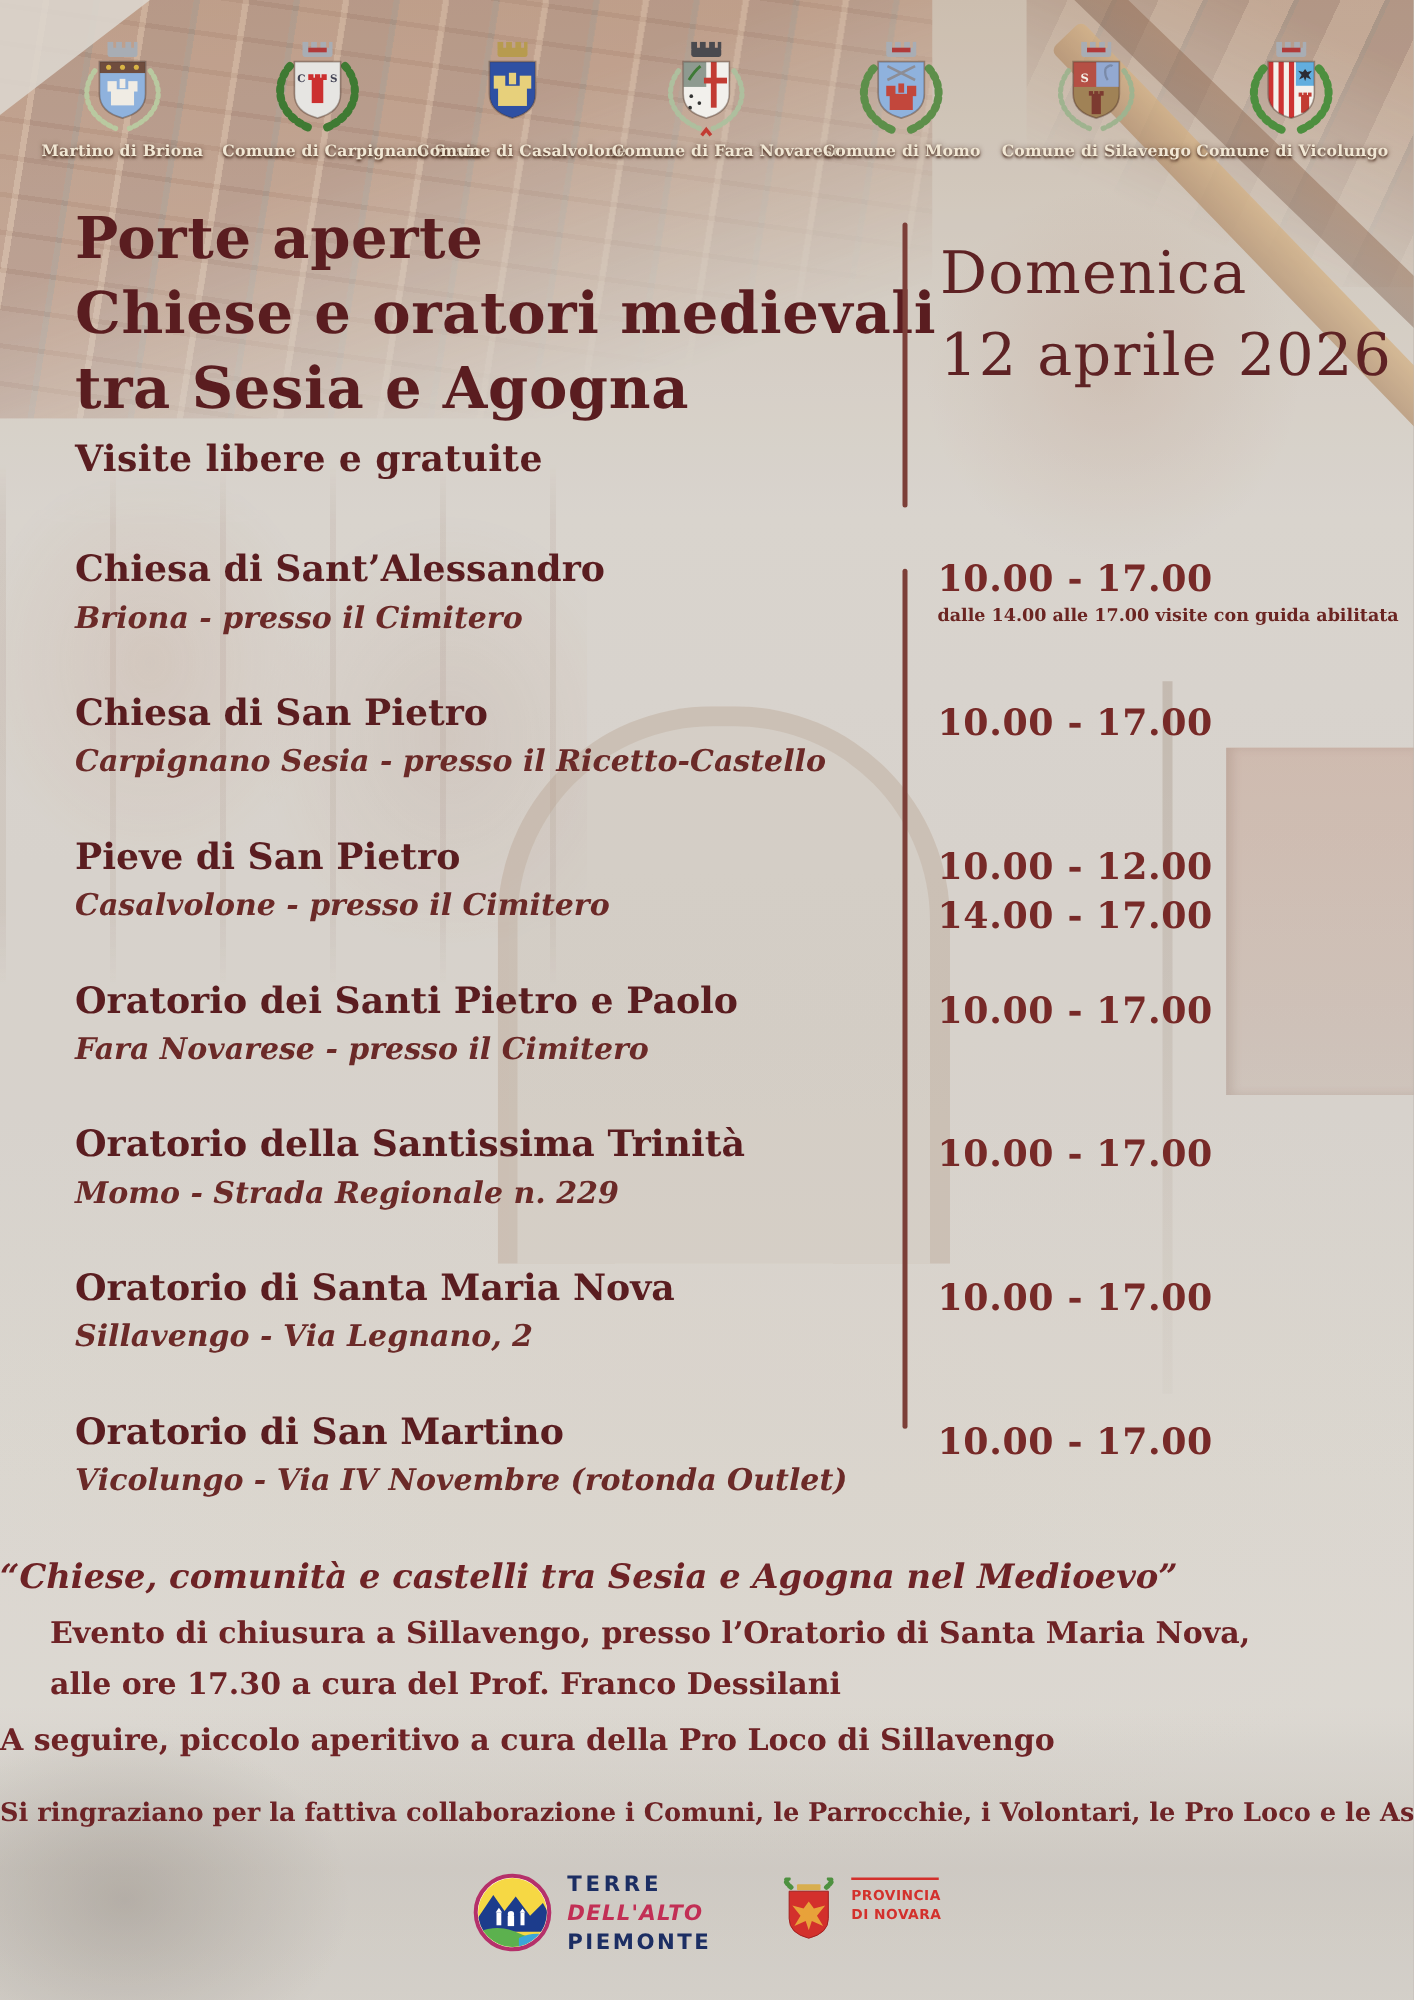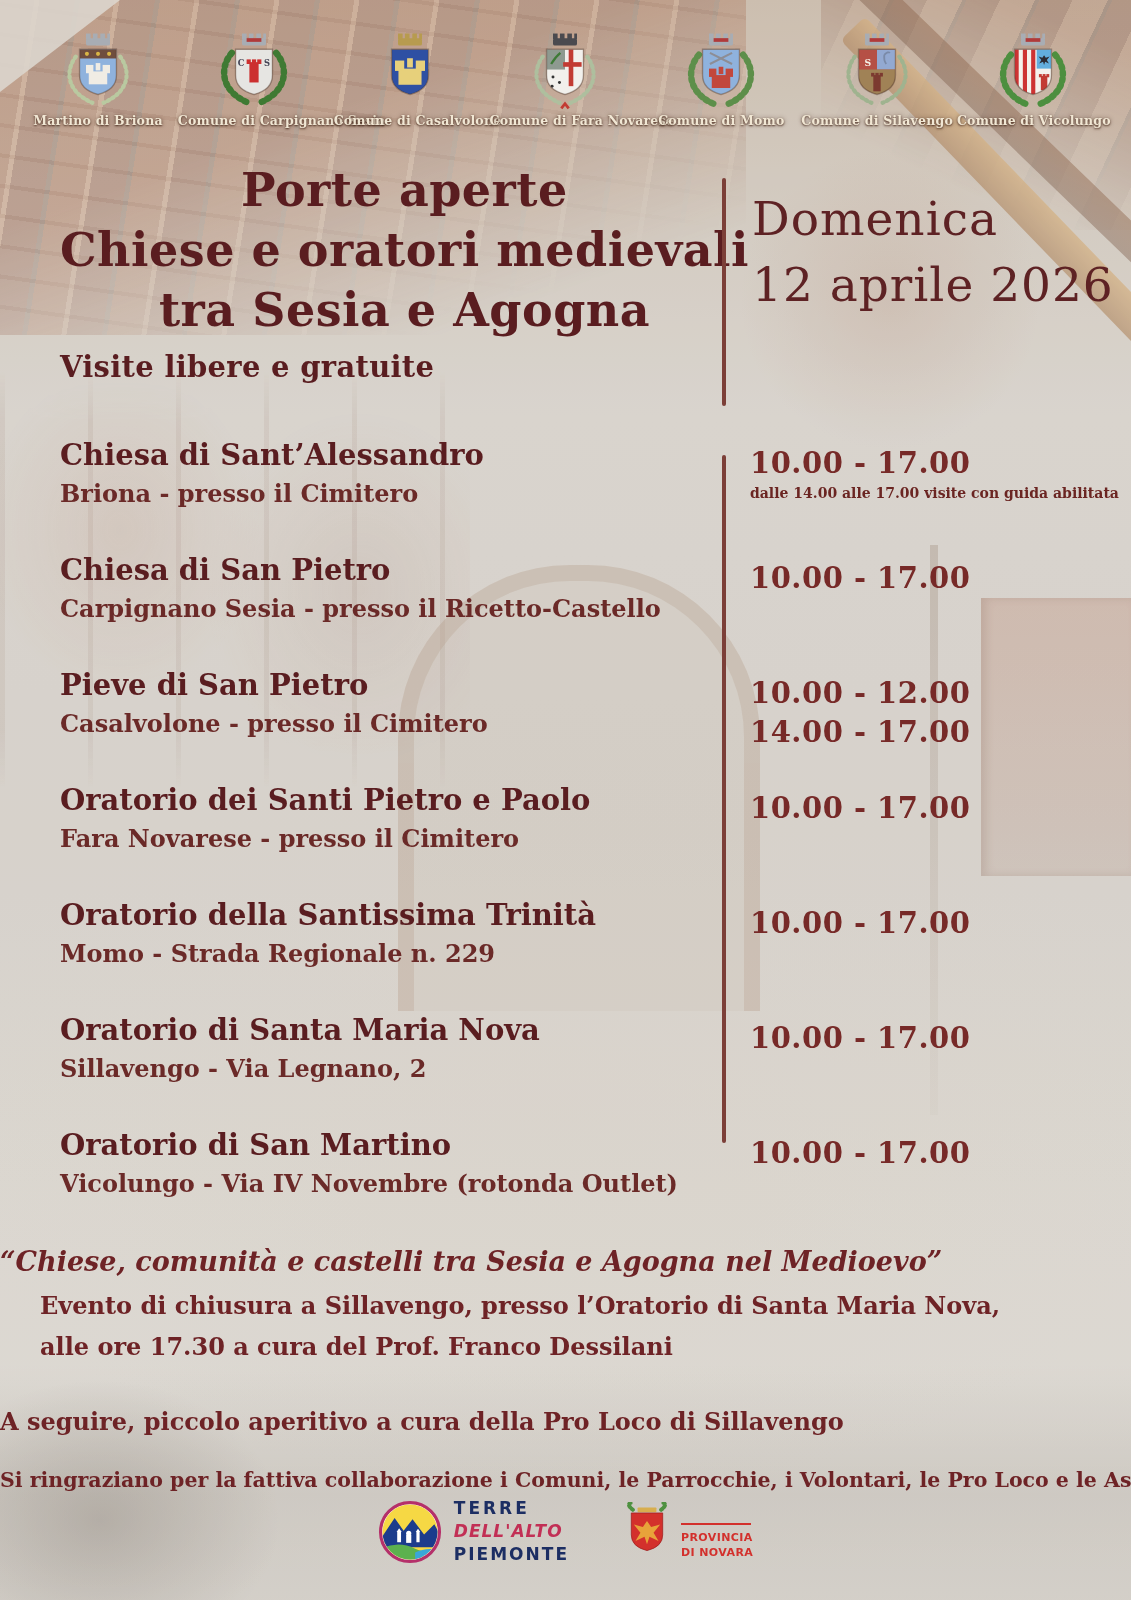--- a/index.html
+++ b/index.html
@@ -54,49 +54,49 @@
 
   
   .crest-row{position:absolute;top:16px;left:22px;right:22px;display:flex;justify-content:space-between;}
   .crest{width:152px;text-align:center;flex:0 0 auto;}
   .crest svg{display:block;margin:0 auto;}
   .crest-label{margin-top:1px;font-size:12.5px;font-weight:bold;letter-spacing:.2px;white-space:nowrap;
     color:#f1e7d4;text-shadow:0 1px 2px rgba(70,40,25,.9),0 0 4px rgba(70,40,25,.55);}
 
   
   .title-block{position:absolute;left:60px;top:160px;color:#5a1d20;}
-  .title-line{font-size:46px;font-weight:bold;line-height:60px;letter-spacing:.5px;text-align:center;}
+  .title-line{font-size:46px;font-weight:bold;line-height:60px;letter-spacing:.5px;}
   .subtitle{margin-top:10px;font-size:29px;font-weight:bold;letter-spacing:.3px;}
   .vdiv{position:absolute;left:722px;width:4px;background:#7c3f38;border-radius:2px;}
   .vdiv.top{top:178px;height:228px;}
   .vdiv.list{top:455px;height:688px;}
   .date-block{position:absolute;left:752px;top:186px;color:#5e2224;font-weight:normal;
     font-size:47px;line-height:66px;letter-spacing:1px;}
 
   
   .schedule{position:absolute;left:60px;top:430px;width:1031px;}
   .srow{display:grid;grid-template-columns:690px 1fr;height:115px;box-sizing:border-box;padding-top:8px;}
   .vname{font-size:29px;font-weight:bold;color:#5a1d20;line-height:1.2;}
-  .vloc{margin-top:6px;font-size:24px;font-weight:bold;color:#6b2a28;}
+  .vloc{margin-top:6px;font-size:24px;font-style:italic;font-weight:bold;color:#6b2a28;}
   .vtime{padding-top:6px;color:#772a28;}
   .time{font-size:29px;font-weight:bold;line-height:1.35;letter-spacing:.5px;}
   .time:empty,.tnote:empty{display:none;}
   .tnote{margin-top:2px;font-size:14px;font-weight:bold;color:#6b2522;white-space:nowrap;}
 
   
   .footer{position:absolute;left:0;right:0;top:1246px;text-align:left;color:#6e2326;}
   .quote{font-size:27px;font-weight:bold;font-style:italic;}
   .closing{font-size:24px;font-weight:bold;line-height:41px;margin-top:8px;padding-left:40px;}
-  .aperitivo{font-size:24px;font-weight:bold;margin-top:40px;}
+  .aperitivo{font-size:24px;font-weight:bold;margin-top:10px;}
   .thanks{font-size:20.5px;font-weight:bold;margin-top:32px;white-space:nowrap;}
 
   
   .logos{position:absolute;left:0;right:0;top:1498px;display:flex;justify-content:center;
     align-items:center;gap:56px;}
-  .logo{display:flex;align-items:flex-end;gap:12px;}
+  .logo{display:flex;align-items:flex-start;gap:12px;}
   .terre-text{font-family:"DejaVu Sans","Liberation Sans",sans-serif;font-weight:bold;text-align:left;}
   .terre-text .t1{font-size:17px;letter-spacing:3px;color:#1c2e63;}
   .terre-text .t2{font-size:17px;letter-spacing:1px;color:#c22f55;margin-top:3px;font-style:italic;}
   .terre-text .t3{font-size:17px;letter-spacing:2px;color:#1c2e63;margin-top:3px;}
   .prov-text{font-family:"DejaVu Sans","Liberation Sans",sans-serif;font-weight:bold;text-align:left;color:#d3302c;}
   .prov-line{width:70px;border-top:2px solid #d3302c;margin-bottom:5px;}
   .prov-text .p1,.prov-text .p2{font-size:11px;letter-spacing:.4px;line-height:15px;}
 </style>
 </head>
 <body>

